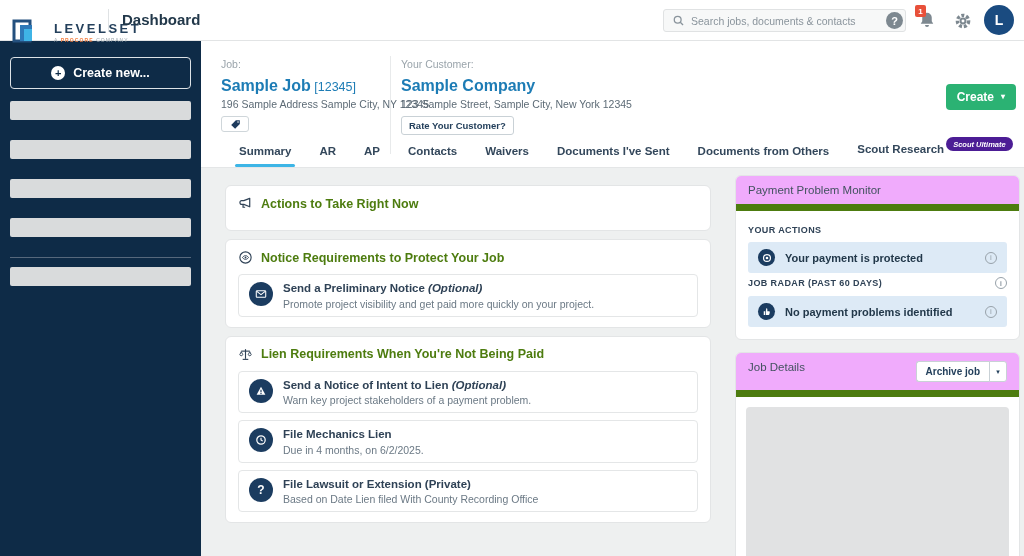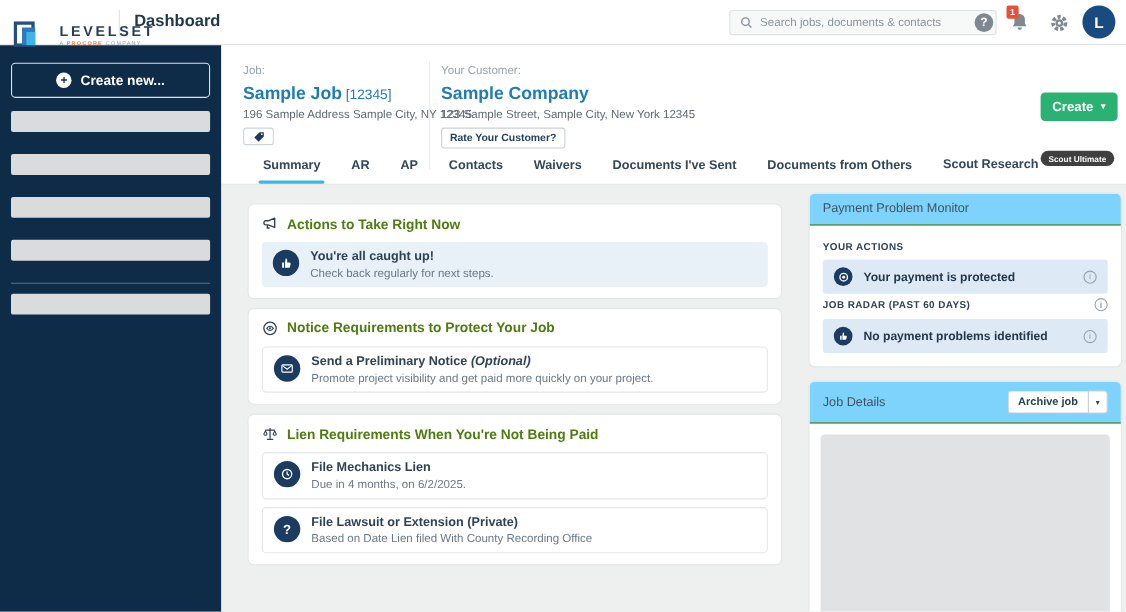--- a/index.html
+++ b/index.html
@@ -41,41 +41,41 @@
   .tag-btn { margin-top:6px; width:28px; height:16px; border:1px solid #cfd6da; border-radius:3px; background:#fff; display:flex; align-items:center; justify-content:center; cursor:pointer; }
   .rate-btn { margin-top:6px; border:1px solid #c9d1d6; border-radius:3px; background:#fff; font-size:9.5px; font-weight:bold; color:#24405c; padding:3px 7px; cursor:pointer; font-family:"Liberation Sans",sans-serif; }
   .vdivider { position:absolute; left:189px; top:15px; width:1px; height:98px; background:#e8eaeb; }
   .create-green { position:absolute; right:8px; top:43px; background:#2bb273; color:#fff; border:none; border-radius:4px; font-size:12px; font-weight:bold; padding:6px 11px; display:flex; align-items:center; gap:7px; cursor:pointer; font-family:"Liberation Sans",sans-serif; }
   .caret { font-size:8px; line-height:1; }
 
   
   .tabs { position:absolute; left:24px; bottom:0; display:flex; align-items:flex-end; height:30px; }
   .tab { position:relative; padding:0 14px 10px 14px; font-size:11.5px; font-weight:bold; color:#33475b; cursor:pointer; white-space:nowrap; }
   .tab.active::after { content:""; position:absolute; left:10px; right:10px; bottom:0; height:3px; background:#3db5e6; border-radius:2px; }
-  .scout-badge { display:inline-block; background:#404040; color:#fff; font-size:7.5px; font-weight:bold; padding:2.5px 7px; border-radius:8px; margin-left:2px; transform:translateY(-6px); }
+  .scout-badge { display:inline-block; background:#4c1d95; color:#fff; font-size:7.5px; font-weight:bold; padding:2.5px 7px; border-radius:8px; margin-left:2px; transform:translateY(-6px);font-style:italic; }
 
   
   .content { position:absolute; left:201px; top:168px; width:823px; height:388px; background:#eef0f0; overflow:hidden; }
   .main-col { position:absolute; left:24px; top:17px; width:486px; }
   .card { background:#fff; border:1px solid #e3e5e6; border-radius:6px; padding:10px 12px; margin-bottom:8px; }
   .card-head { display:flex; align-items:center; gap:8px; margin-bottom:9px; }
   .card-title { font-size:12.5px; font-weight:bold; color:#4d7c0f; }
   .item { display:flex; align-items:flex-start; gap:10px; border:1px solid #e4e6e7; border-radius:4px; padding:6px 10px; margin-bottom:7px; cursor:pointer; }
   .item:last-child { margin-bottom:0; }
   .item.blue { background:#e8f1f8; border:none; }
   .circ { flex:0 0 24px; width:24px; height:24px; border-radius:50%; background:#1b3c60; color:#fff; display:flex; align-items:center; justify-content:center; margin-top:1px; }
   .circ .q { font-size:12px; font-weight:bold; }
   .it-title { font-size:11.5px; font-weight:bold; color:#2f4256; line-height:1.35; }
   .it-title i { font-weight:bold; }
   .it-sub { font-size:10.5px; color:#6b7985; margin-top:1px; }
 
   
   .right-col { position:absolute; left:534px; top:7px; width:285px; }
   .rcard { background:#fff; border:1px solid #e3e5e6; border-radius:6px; margin-bottom:12px; overflow:hidden; }
-  .rcard-head { background:#7dd3fc; border-bottom:1px solid #4d7c0f; padding:8px 12px; display:flex; align-items:center; justify-content:space-between; }
+  .rcard-head { background:#f0abfc; border-bottom:7px solid #4d7c0f; padding:8px 12px; display:flex; justify-content:space-between; }
   .rcard-title { font-size:11.5px; color:#42525f; }
   .rcard-body { padding:10px 12px; }
   .mon-label { display:flex; align-items:center; justify-content:space-between; font-size:9px; font-weight:bold; letter-spacing:.4px; color:#2f4256; margin:4px 0 7px 0; }
   .mon-row { background:#ddeaf6; border-radius:3px; padding:7px 10px; display:flex; align-items:center; gap:10px; margin-bottom:0; }
   .mon-row:last-child { margin-bottom:2px; }
   .mini-circ { flex:0 0 17px; width:17px; height:17px; border-radius:50%; background:#1b3c60; display:flex; align-items:center; justify-content:center; }
   .mon-text { flex:1; font-size:11px; font-weight:bold; color:#22384a; }
   .info-i { width:12px; height:12px; border-radius:50%; border:1px solid #98a2aa; color:#98a2aa; font-size:8px; display:flex; align-items:center; justify-content:center; flex:0 0 12px; cursor:pointer; }
   .split-btn { display:flex; }
   .split-btn .main-part { border:1px solid #c9d1d6; border-right:none; border-radius:3px 0 0 3px; background:#fff; font-size:10px; font-weight:bold; color:#24405c; padding:4px 9px; cursor:pointer; font-family:"Liberation Sans",sans-serif; }
@@ -188,31 +188,20 @@
   <div class="main-col">
 
     <div class="card">
       <div class="card-head">
         <svg width="15" height="15" viewBox="0 0 16 16">
           <path d="M12.5 2.5v9L6.2 9H3.8A1.7 1.7 0 0 1 2.1 7.3v-.6A1.7 1.7 0 0 1 3.8 5h2.4z" fill="none" stroke="#2f4256" stroke-width="1.3" stroke-linejoin="round"></path>
           <path d="M5.4 9.4V12h2.2" fill="none" stroke="#2f4256" stroke-width="1.3"></path>
         </svg>
         <span class="card-title">Actions to Take Right Now</span>
       </div>
-      <div class="item blue">
-        <div class="circ">
-          <svg width="14" height="14" viewBox="0 0 16 16">
-              <path d="M4 7.5h2V13H4z M7 13h3.9c.7 0 1.2-.5 1.3-1.1l.6-2.8c.2-.8-.5-1.6-1.3-1.6H9.2V4.9c0-.9-.7-1.5-1.5-1.5L7 7.2z" fill="#fff"></path>
-            </svg>
-        </div>
-        <div>
-          <div class="it-title">You're all caught up!</div>
-          <div class="it-sub">Check back regularly for next steps.</div>
-        </div>
-      </div>
     </div>
 
     <div class="card">
       <div class="card-head">
         <svg width="15" height="15" viewBox="0 0 16 16">
           <circle cx="8" cy="8" r="6" fill="none" stroke="#2f4256" stroke-width="1.2"></circle>
           <path d="M4.8 8c1-1.4 2-2 3.2-2s2.2.6 3.2 2c-1 1.4-2 2-3.2 2s-2.2-.6-3.2-2z" fill="none" stroke="#2f4256" stroke-width="1"></path>
           <circle cx="8" cy="8" r="1" fill="#2f4256"></circle>
         </svg>
         <span class="card-title">Notice Requirements to Protect Your Job</span>
@@ -236,20 +225,33 @@
         <svg width="15" height="15" viewBox="0 0 16 16">
           <line x1="8" y1="2.3" x2="8" y2="12.6" stroke="#2f4256" stroke-width="1.2"></line>
           <line x1="5" y1="13.2" x2="11" y2="13.2" stroke="#2f4256" stroke-width="1.2"></line>
           <line x1="3.4" y1="4.4" x2="12.6" y2="4.4" stroke="#2f4256" stroke-width="1.2"></line>
           <path d="M1.9 8.2 3.5 5l1.6 3.2a1.7 1.7 0 0 1-3.2 0z" fill="none" stroke="#2f4256" stroke-width="1"></path>
           <path d="M10.9 8.2 12.5 5l1.6 3.2a1.7 1.7 0 0 1-3.2 0z" fill="none" stroke="#2f4256" stroke-width="1"></path>
         </svg>
         <span class="card-title">Lien Requirements When You're Not Being Paid</span>
       </div>
 
+      <div class="item">
+        <div class="circ">
+          <svg width="14" height="14" viewBox="0 0 16 16">
+              <path d="M8 3.2 13 12.2H3z" fill="#fff"></path>
+              <line x1="8" y1="6.6" x2="8" y2="9.4" stroke="#1b3c60" stroke-width="1.3"></line>
+              <circle cx="8" cy="10.9" r=".8" fill="#1b3c60"></circle>
+            </svg>
+        </div>
+        <div>
+          <div class="it-title"><span>Send a Notice of Intent to Lien </span><i>(Optional)</i></div>
+          <div class="it-sub">Warn key project stakeholders of a payment problem.</div>
+        </div>
+      </div>
 
       <div class="item">
         <div class="circ">
           <svg width="14" height="14" viewBox="0 0 16 16">
               <circle cx="8" cy="8" r="4.8" fill="none" stroke="#fff" stroke-width="1.4"></circle>
               <path d="M8 5.4V8l2 1.3" fill="none" stroke="#fff" stroke-width="1.3"></path>
             </svg>
         </div>
         <div>
           <div class="it-title"><span>File Mechanics Lien</span><i></i></div>

